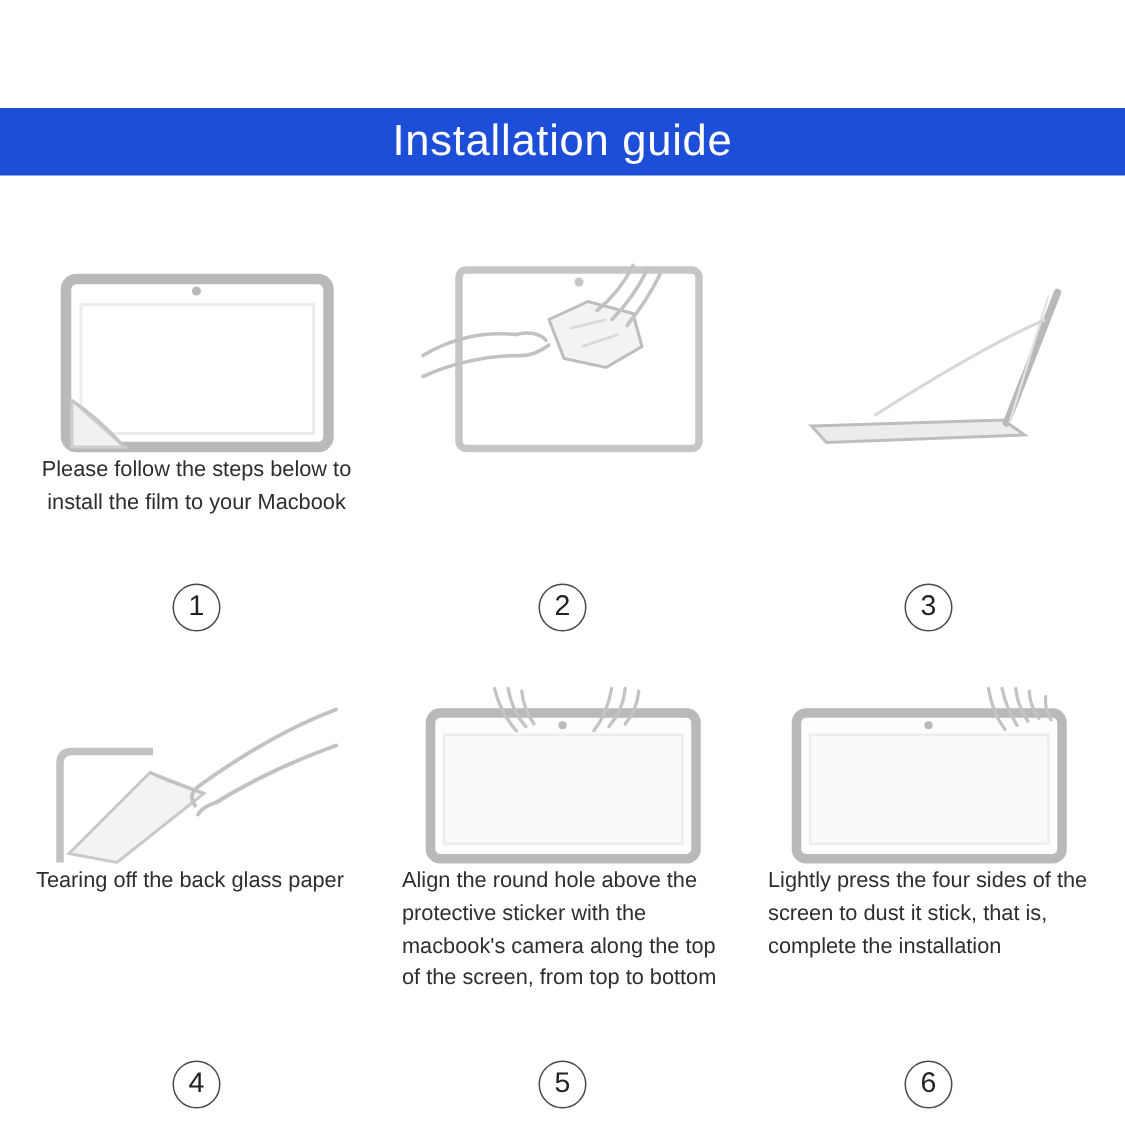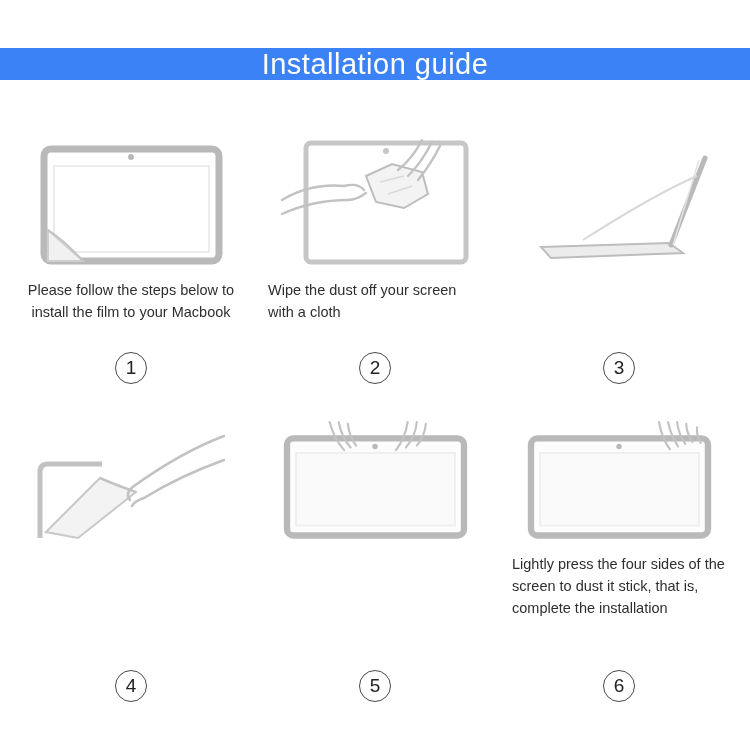--- a/index.html
+++ b/index.html
@@ -1,29 +1,29 @@
 <!DOCTYPE html>
 <html><head>
 <meta charset="utf-8">
 <style>
   * { margin: 0; padding: 0; box-sizing: border-box; }
   html, body { width: 750px; height: 750px; background: #ffffff; font-family: "Liberation Sans", sans-serif; }
   .page { width: 750px; height: 750px; overflow: hidden; background: #ffffff; }
 
-  .header { margin-top: 48px; height: 32px; background: #3b82f6; display: flex; align-items: center; justify-content: center; }
+  .header { margin-top: 72px; height: 45px; background: #1d4ed8; display: flex; align-items: center; justify-content: center; }
   .header-title { color: #ffffff; font-size: 29px; font-weight: 400; letter-spacing: 0.5px; }
 
   .row { display: grid; grid-template-columns: repeat(3, 1fr); column-gap: 18px; padding: 0 18px; }
   .row1 { margin-top: 58px; height: 248px; }
   .row2 { margin-top: 34px; height: 284px; }
 
   .step { display: flex; flex-direction: column; align-items: stretch; }
   .illus { height: 128px; display: flex; align-items: flex-end; justify-content: center; }
   .row2 .illus { height: 120px; }
-  .caption { margin-top: 14px; font-size: 14.5px; line-height: 1.5; color: #2e2e2e; padding: 0 6px; text-align: left; }
+  .caption { font-size: 14.5px; line-height: 1.5; color: #2e2e2e; padding: 0 6px; text-align: left; }
   .caption.center { text-align: center; }
   .numwrap { margin-top: auto; display: flex; justify-content: center; padding-bottom: 2px; }
   .num { width: 32px; height: 32px; border: 1.6px solid #4a4a4a; border-radius: 50%; display: flex; align-items: center; justify-content: center; font-size: 19px; color: #222222; }
   svg { overflow: visible; display: block; }
 </style>
 </head>
 <body>
 
 <div class="page">
 
@@ -64,21 +64,20 @@
           </g>
           <path d="M86,38 L112,26 L142,34 L148,56 L124,70 L96,64 Z" fill="#f3f3f3" stroke="#bdbdbd" stroke-width="2"></path>
           <path d="M100,44 L124,38 M108,56 L132,48" stroke="#d9d9d9" stroke-width="1.6" fill="none"></path>
           <g stroke="#c2c2c2" stroke-width="2.4" fill="none" stroke-linecap="round">
             <path d="M142,2 C136,14 128,24 118,32"></path>
             <path d="M152,4 C146,16 138,28 128,38"></path>
             <path d="M160,8 C154,20 147,31 138,42"></path>
           </g>
         </svg>
       </div>
-      <p class="caption">Wipe the dust off your screen with a cloth</p>
       <div class="numwrap">
         <span class="num">
             <span>2</span>
           </span>
       </div>
     </div>
 
     <div class="step">
       <div class="illus">
         <svg width="185" height="120" viewBox="0 0 185 120">
@@ -106,20 +105,21 @@
           <path d="M10,110 L64,56 L100,70 L42,116 Z" fill="#f3f3f3" stroke="#c9c9c9" stroke-width="2"></path>
           <path d="M64,56 Q76,62 100,70" fill="none" stroke="#c2c2c2" stroke-width="2"></path>
           <g stroke="#c2c2c2" stroke-width="2.6" fill="none" stroke-linecap="round">
             <path d="M188,14 C156,26 126,44 98,64"></path>
             <path d="M188,38 C160,48 134,60 108,76"></path>
             <path d="M98,64 C92,68 90,73 94,78"></path>
             <path d="M108,76 C102,78 98,80 96,84"></path>
           </g>
         </svg>
       </div>
+      <p class="caption">Tearing off the back glass paper</p>
       <div class="numwrap">
         <span class="num">
             <span>4</span>
           </span>
       </div>
     </div>
 
     <div class="step">
       <div class="illus">
         <svg width="205" height="118" viewBox="0 0 205 130">
@@ -131,20 +131,21 @@
             <path d="M62,0 C64,11 68,20 75,28"></path>
             <path d="M72,2 C73,11 76,19 81,26"></path>
           </g>
           <g stroke="#c3c3c3" stroke-width="2.4" fill="none" stroke-linecap="round">
             <path d="M138,0 C136,12 132,22 125,31"></path>
             <path d="M148,0 C147,11 143,20 136,28"></path>
             <path d="M158,2 C157,11 154,19 148,26"></path>
           </g>
         </svg>
       </div>
+      <p class="caption">Align the round hole above the protective sticker with the macbook's camera along the top of the screen, from top to bottom</p>
       <div class="numwrap">
         <span class="num">
             <span>5</span>
           </span>
       </div>
     </div>
 
     <div class="step">
       <div class="illus">
         <svg width="205" height="118" viewBox="0 0 205 130">

